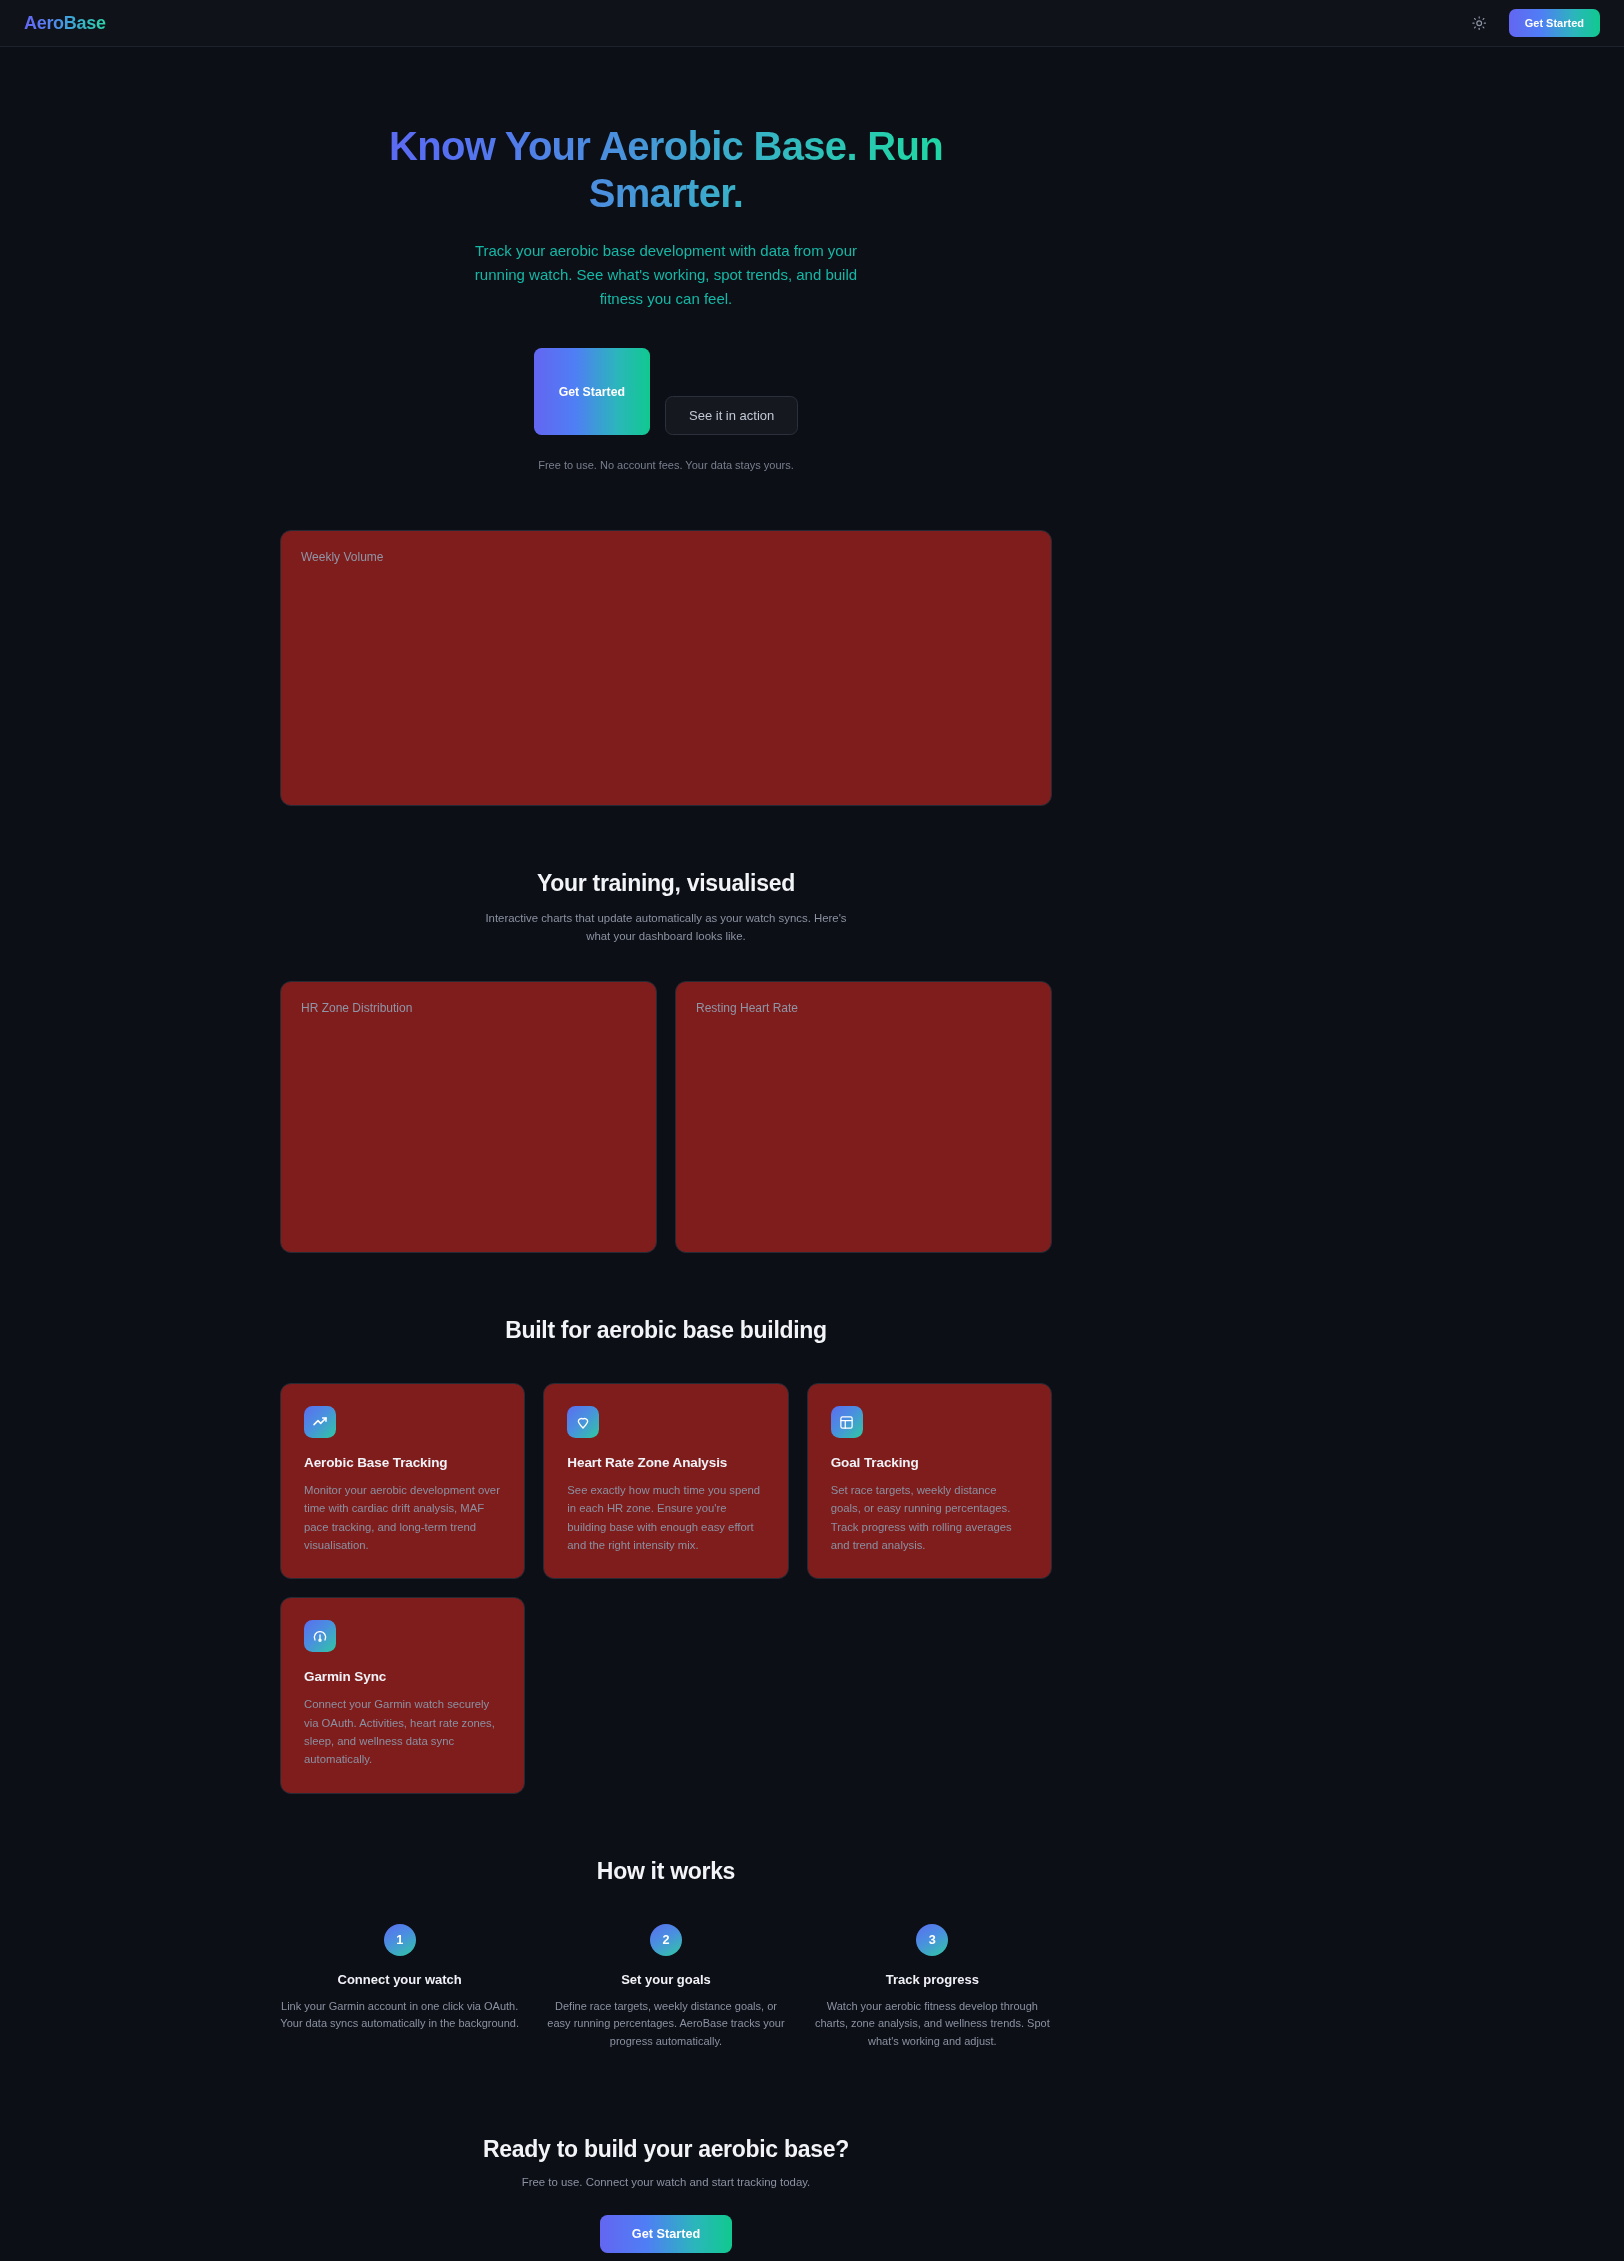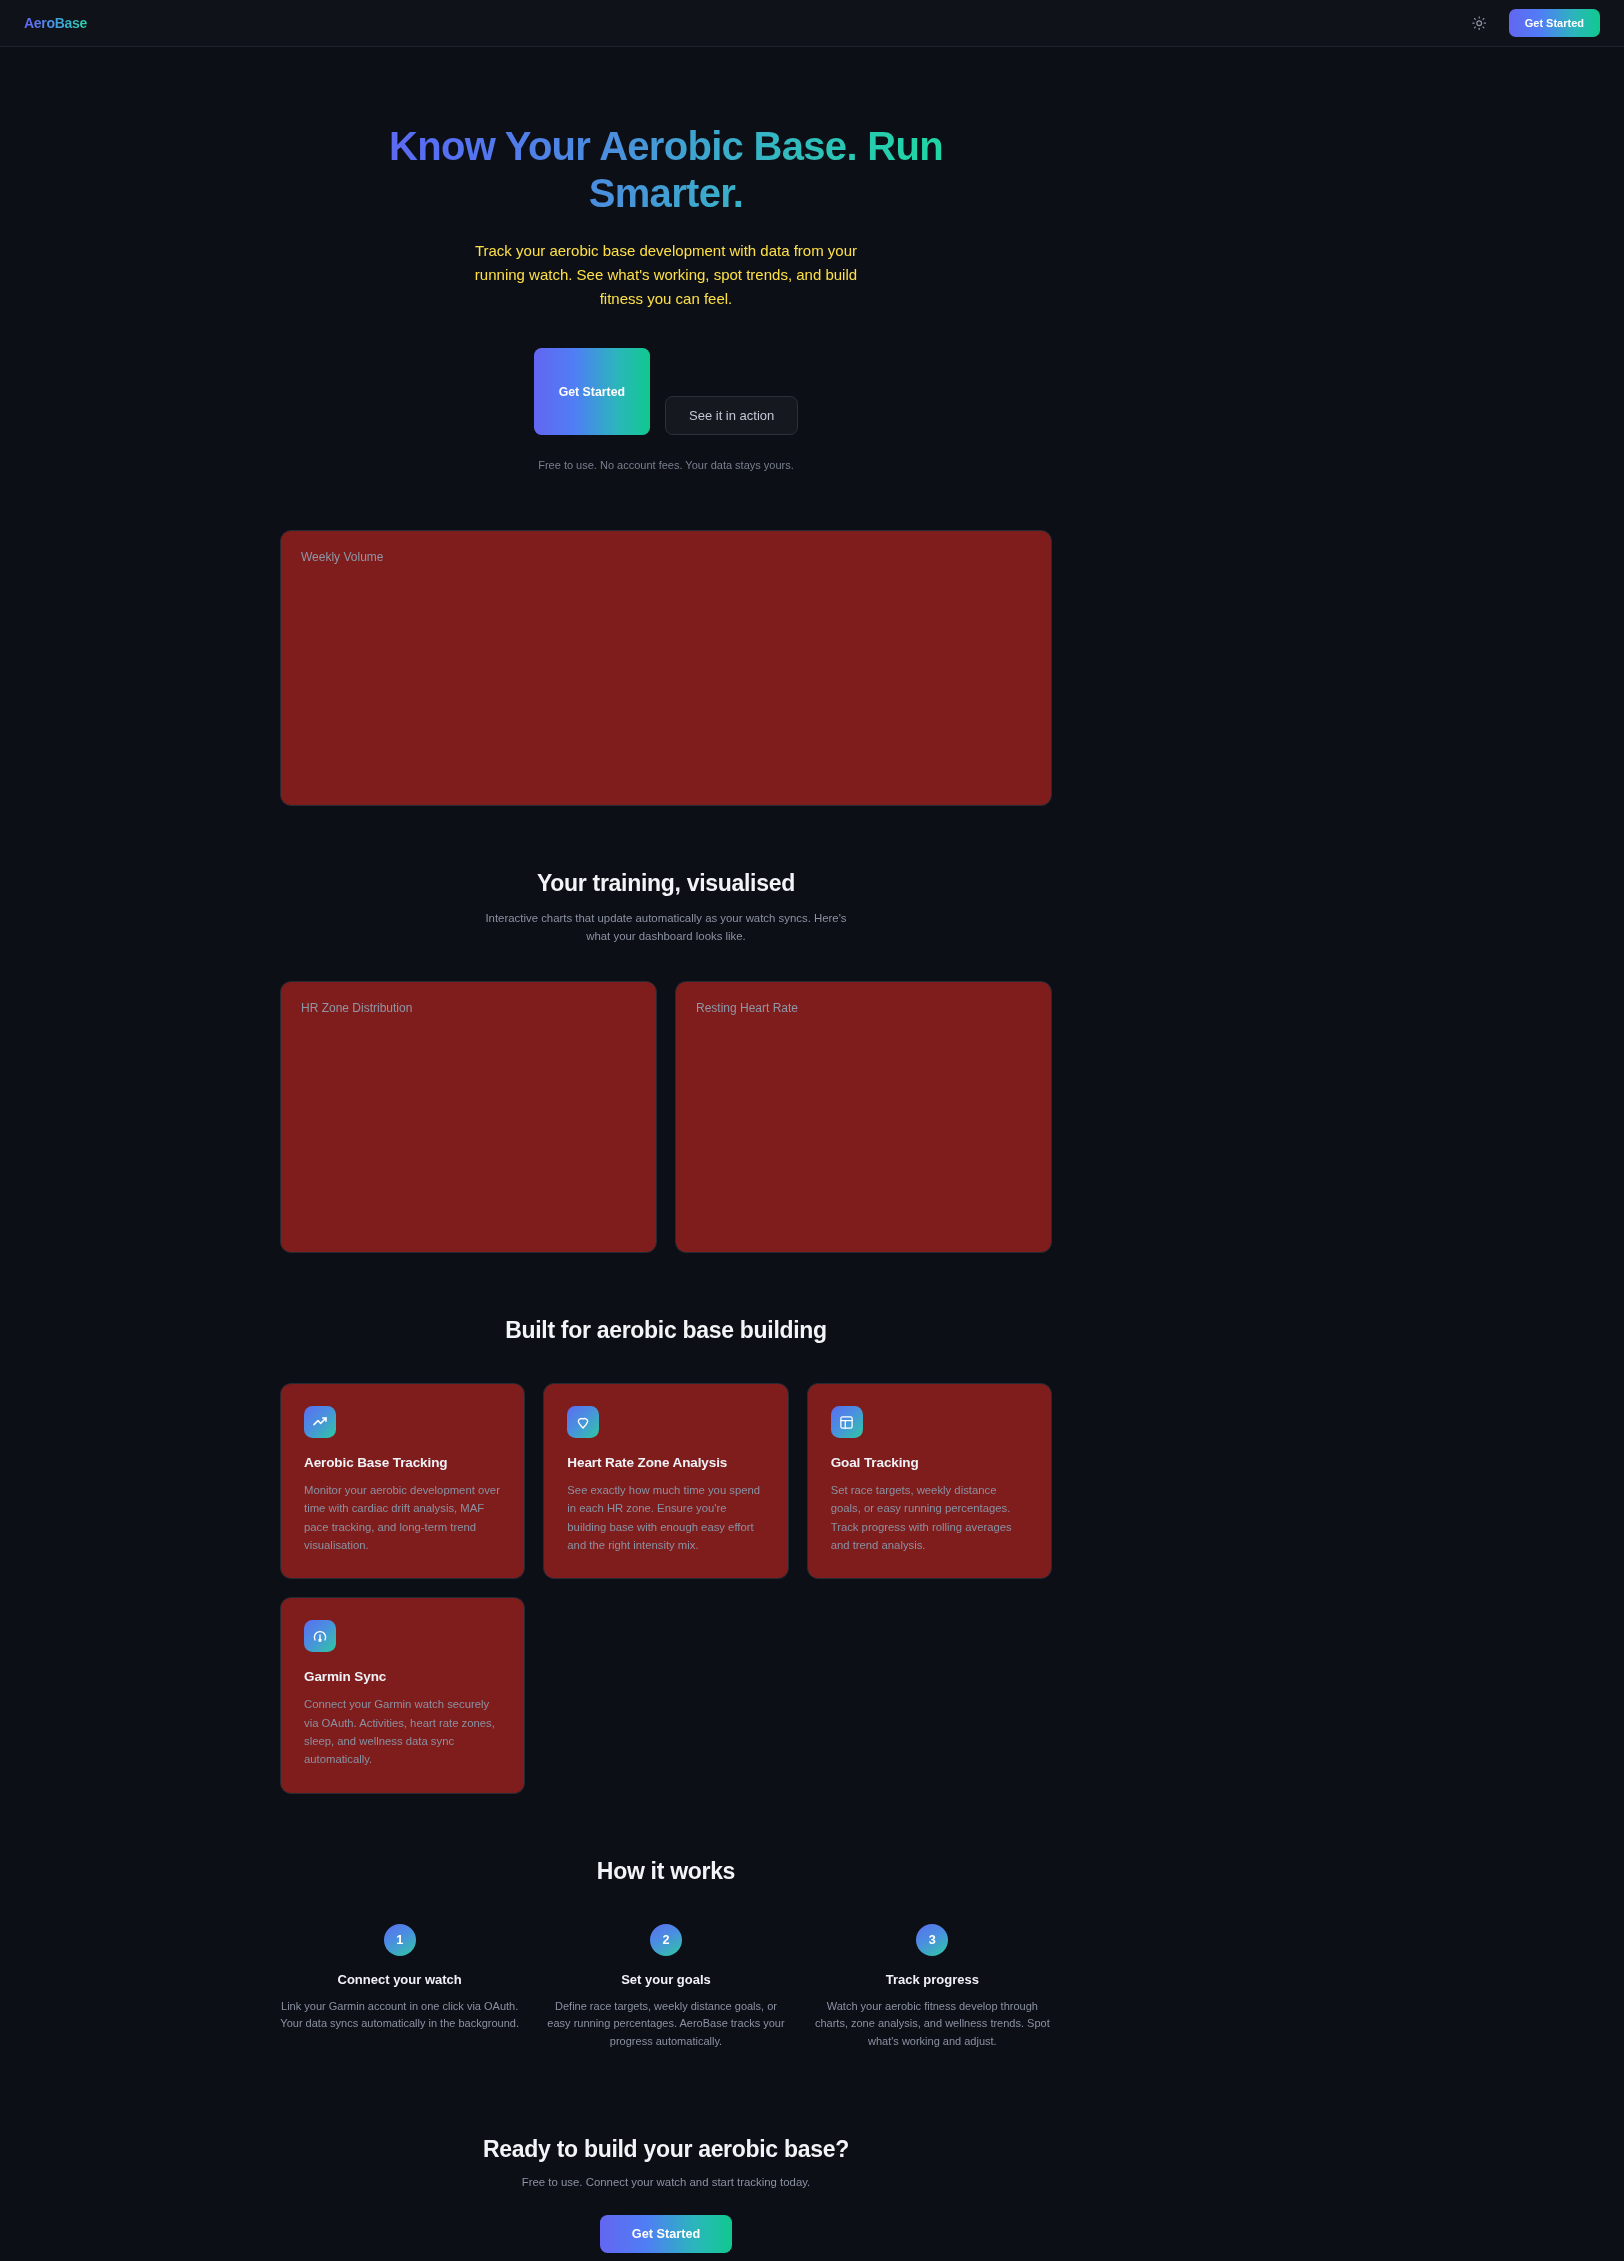--- a/index.html
+++ b/index.html
@@ -14,21 +14,21 @@
   
   .topbar{
     height:47px; width:100%;
     background:#0f1219;
     border-bottom:0.8px solid #1e222c;
     display:flex; align-items:center;
     padding:0 24px;
     position:relative;
   }
   .logo{
-    font-size:14px; font-weight:bold; letter-spacing:-0.3px;
+    font-size:18px; font-weight:bold; letter-spacing:-0.3px;
     background:linear-gradient(90deg,#6366f1 0%, #5b7cf6 25%, #3ba9d6 60%, #2dd4a8 100%);
     -webkit-background-clip:text; background-clip:text;
     -webkit-text-fill-color:transparent; color:transparent;
   }
   .topbar-right{ margin-left:auto; display:flex; align-items:center; gap:15px; }
   .theme-toggle{
     width:29px;height:29px;border-radius:6.8px;
     display:flex;align-items:center;justify-content:center;
     background:transparent; border:none; cursor:pointer;
   }
@@ -51,21 +51,21 @@
     font-size:40px; line-height:1.17; font-weight:bold;
     letter-spacing:-0.7px;
     width:668px; margin:0 auto;
     background:linear-gradient(100deg,#6366f1 0%, #5570f2 18%, #4a90dd 42%, #35b6c4 64%, #22d3a8 85%, #19d79e 100%);
     -webkit-background-clip:text; background-clip:text;
     -webkit-text-fill-color:transparent; color:transparent;
   }
   .hero p.sub{
     margin:22px auto 0;
     width:423px;
-    font-size:15px; line-height:1.62; color:#fde047;
+    font-size:15px; line-height:1.62; color:#14b8a6;
   }
   .hero-actions{
     margin-top:37px; display:flex; justify-content:center; gap:15px;
   }
   .hero-actions .btn-grad{ font-size:12.3px; padding:11px 25px; border-radius:7.6px; }
   .btn-ghost{
     background:#15181f; color:#c2c8d4;
     border:0.8px solid #2b303c; border-radius:7.6px;
     font-size:13px; padding:11px 23px; cursor:pointer;
     font-family:"Liberation Sans", sans-serif;

